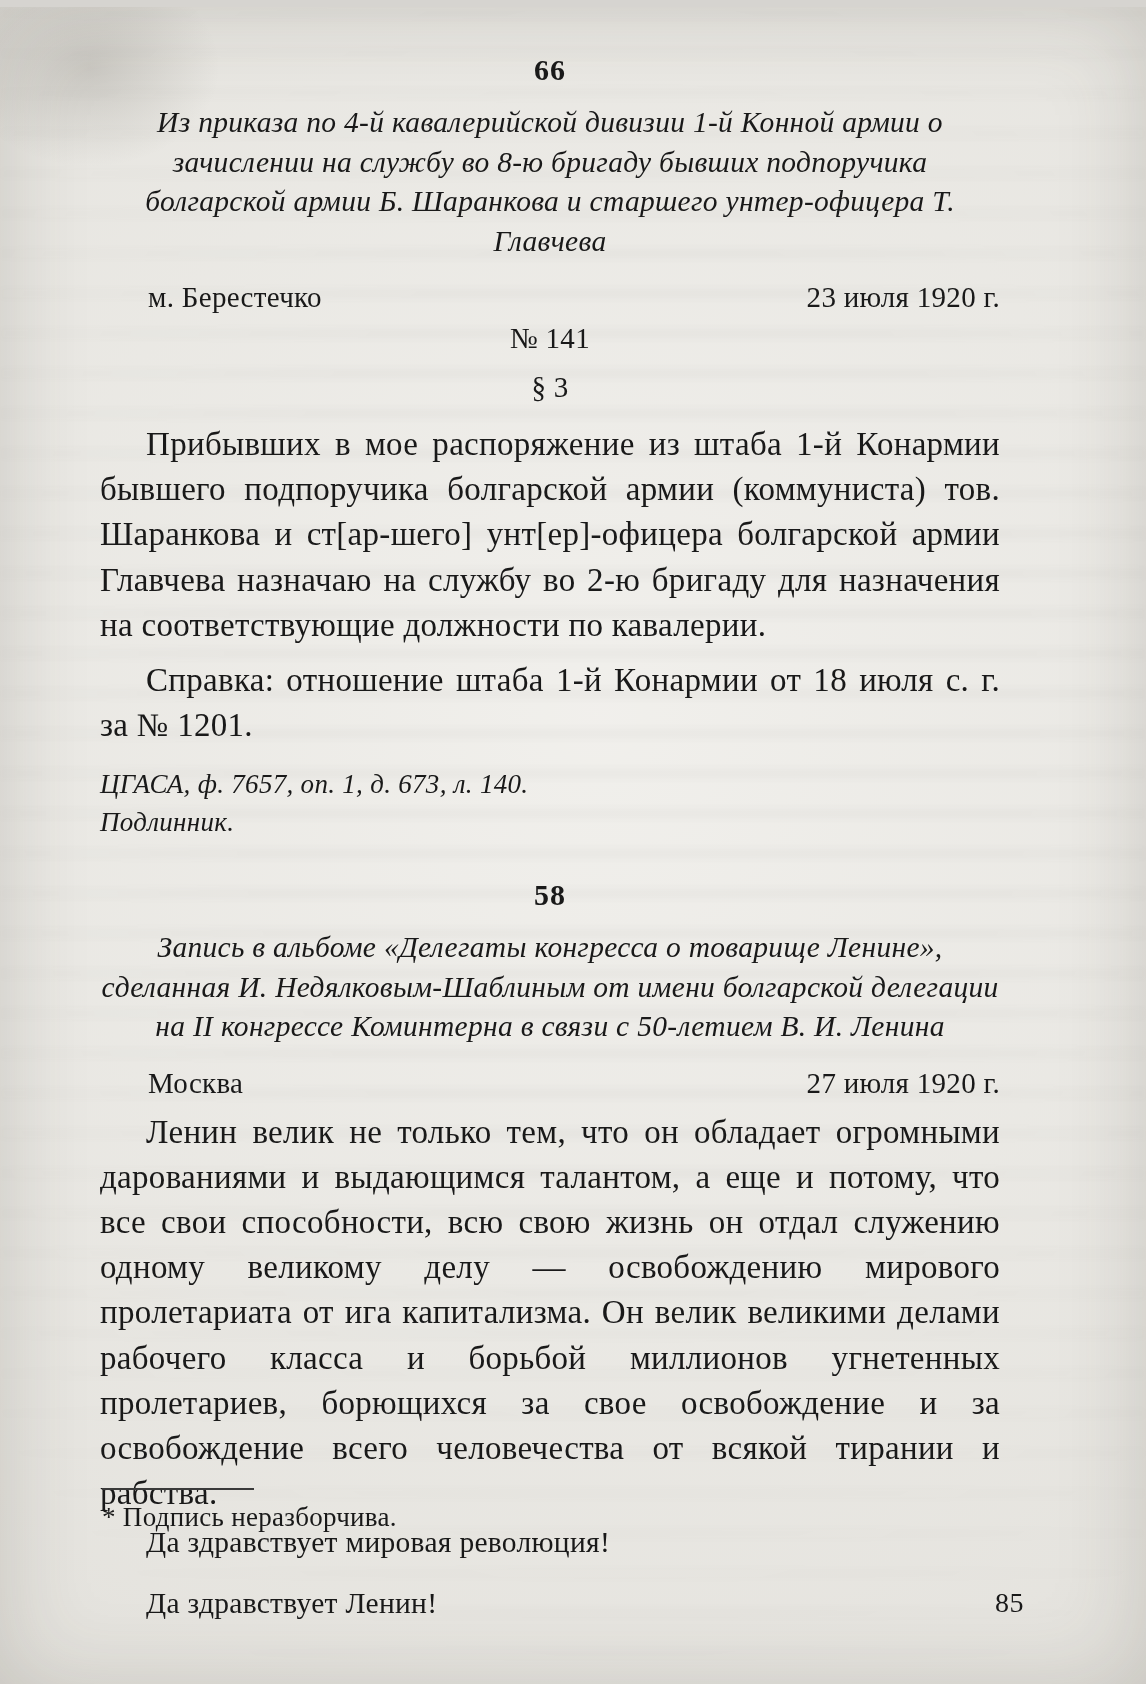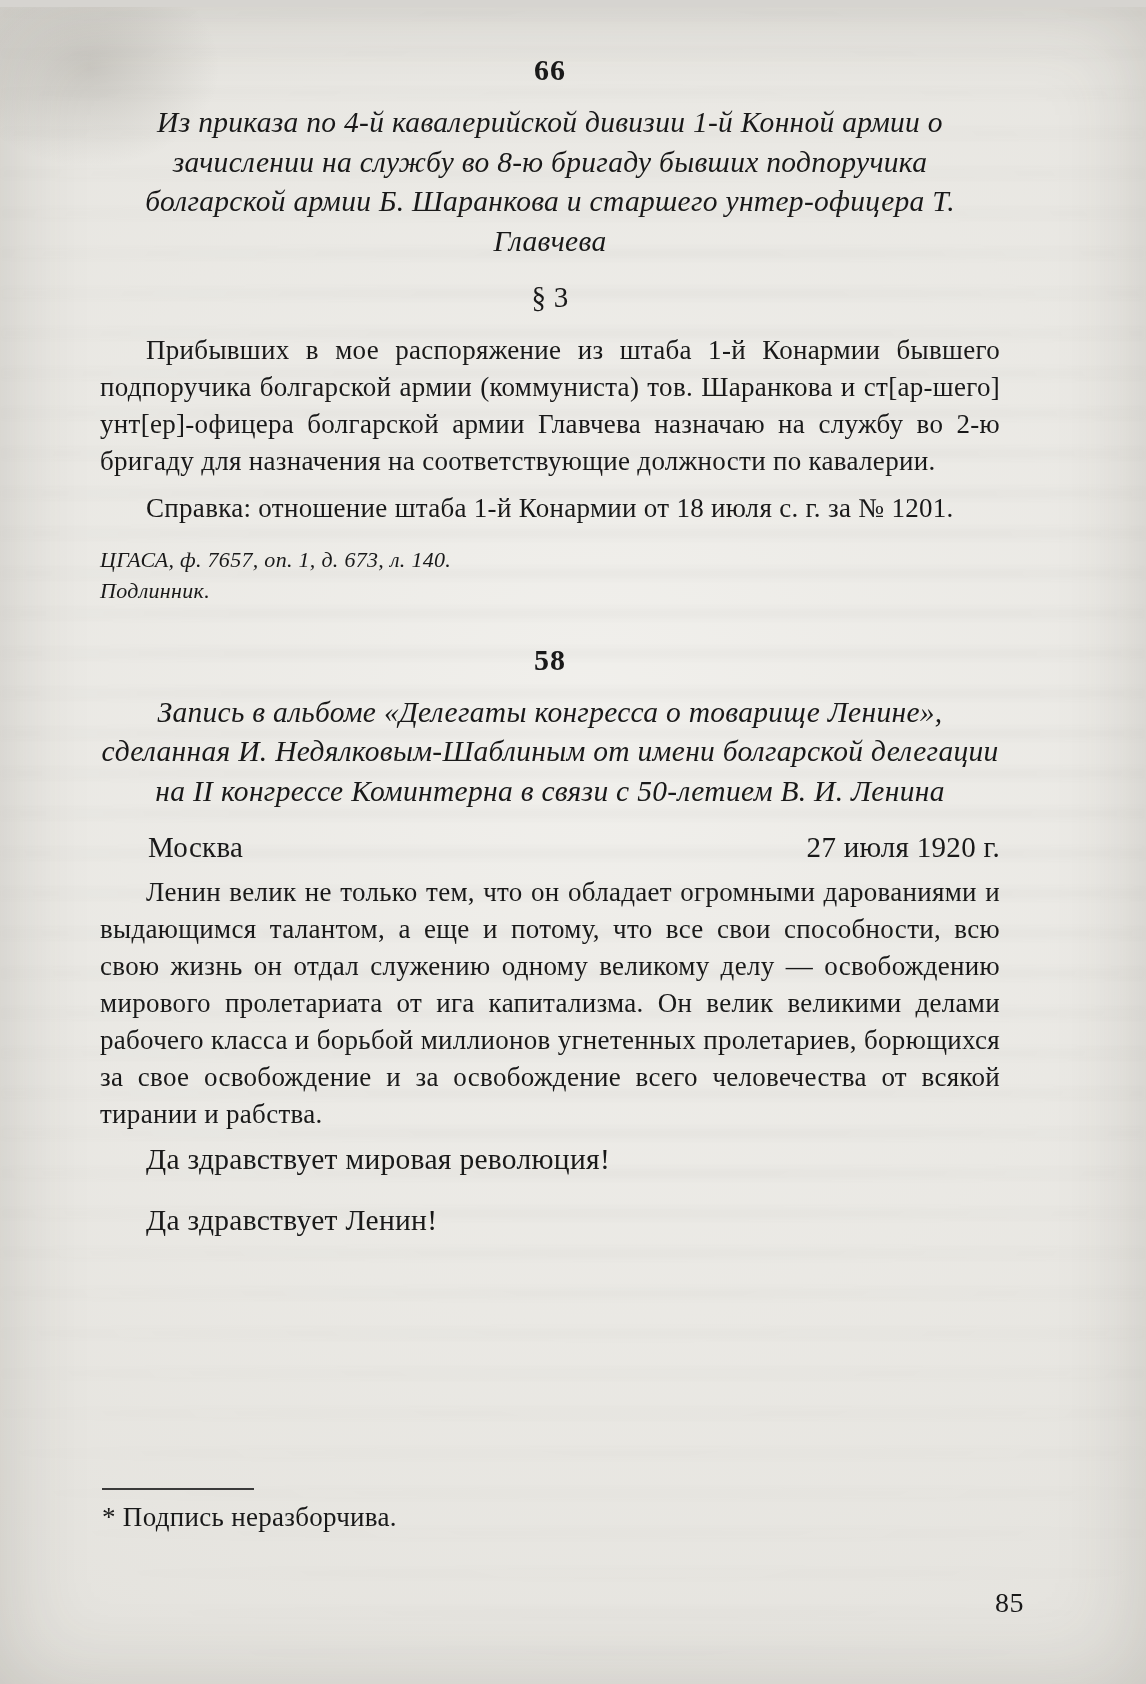--- a/index.html
+++ b/index.html
@@ -29,45 +29,50 @@
   .content{position:relative;padding:46px 146px 0 100px;}
   .doc-number{text-align:center;font-weight:bold;font-size:30px;letter-spacing:1px;}
   .doc-title{
     font-style:italic;font-weight:normal;text-align:center;
     font-size:29.5px;line-height:1.34;margin:16px 0 20px;letter-spacing:.3px;
   }
   .dateline{display:flex;justify-content:space-between;font-size:29px;margin:14px 0 8px;padding-left:48px;letter-spacing:.3px;}
   .center-line{text-align:center;font-size:29px;margin:8px 0;letter-spacing:.3px;}
   .section-mark{margin:16px 0 18px;}
   .body-par{
-    font-size:27px;line-height:1.37;text-align:justify;text-indent:46px;
+    font-size:33px;line-height:1.37;text-align:justify;text-indent:46px;
     margin:10px 0;letter-spacing:.3px;
   }
   .signatures{text-align:right;padding-right:42px;font-size:29px;line-height:1.45;margin:18px 0 30px;letter-spacing:.4px;}
-  .archive-block{font-style:italic;font-size:22px;line-height:1.4;margin:18px 0 28px;letter-spacing:.3px;}
+  .archive-block{font-style:italic;font-size:27px;line-height:1.4;margin:18px 0 28px;letter-spacing:.3px;}
   .doc-sep{height:8px;}
   .slogan{font-size:29.5px;text-indent:46px;margin:10px 0 0;letter-spacing:.3px;}
   .slogan.first{margin-top:28px;}
   .footnote-area{position:absolute;left:102px;bottom:158px;}
   .footnote-rule{width:152px;border:0;border-top:2px solid #3a3a3a;margin:0 0 12px 0;}
   .footnote-text{font-size:27px;letter-spacing:.3px;}
   .page-number{position:absolute;right:122px;bottom:72px;font-size:28px;letter-spacing:.5px;}
 </style>
 </head>
 <body>
 
 <div class="page">
   <div class="bleed"></div>
   <div class="corner-shade"></div>
 
   <div class="content">
 
     <section>
       <div class="doc-number">66</div>
       <h2 class="doc-title">Из приказа по 4-й кавалерийской дивизии 1-й Конной армии о зачислении на службу во 8-ю бригаду бывших подпоручика болгарской армии Б. Шаранкова и старшего унтер-офицера Т. Главчева</h2>
+      <div class="dateline">
+        <span>м. Берестечко</span>
+        <span>23 июля 1920 г.</span>
+      </div>
+      <div class="center-line">№ 141</div>
       <div class="center-line section-mark">§ 3</div>
       <p class="body-par">Прибывших в мое распоряжение из штаба 1-й Конармии бывшего подпоручика болгарской армии (коммуниста) тов. Шаранкова и ст[ар-шего] унт[ер]-офицера болгарской армии Главчева назначаю на службу во 2-ю бригаду для назначения на соответствующие должности по кавалерии.</p>
       <p class="body-par">Справка: отношение штаба 1-й Конармии от 18 июля с. г. за № 1201.</p>
       <div class="archive-block">
         <div>ЦГАСА, ф. 7657, оп. 1, д. 673, л. 140.</div>
         <div>Подлинник.</div>
       </div>
     </section>
 
     <div class="doc-sep"></div>

